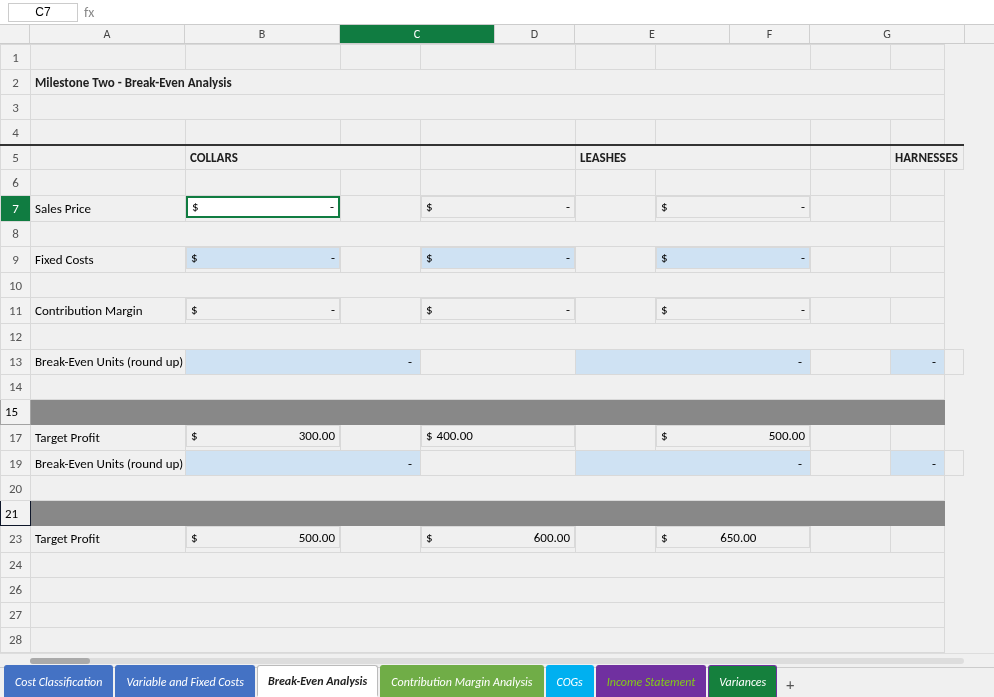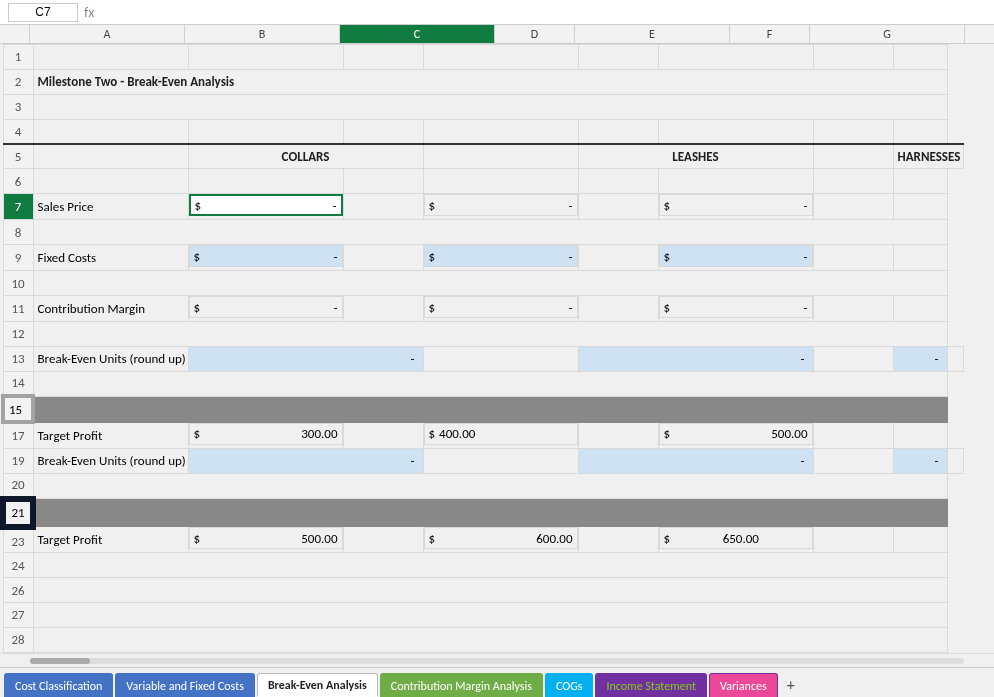--- a/index.html
+++ b/index.html
@@ -64,21 +64,21 @@
 
     
     .title-cell {
       font-size: 16px;
       font-weight: bold;
       color: #1f1f1f;
     }
 
     
     .header-label {
-      text-align: center;
+      text-align: left;
       font-weight: bold;
       font-size: 13px;
       color: #1f1f1f;
       margin-top: 36px;
     }
 
     
     .input-cell {
       background: #cfe2f3;
     }
@@ -92,32 +92,33 @@
       height: 30px;
       background: #f0f0f0;
       border-top: 1px solid #ccc;
       display: flex;
       align-items: flex-end;
       padding: 0 4px;
       gap: 2px;
       flex-shrink: 0;
     }
     .sheet-tab {
-      height: 24px;
+      height: 32px;
       padding: 0 10px;
       font-size: 12px;
       display: flex;
       align-items: center;
       cursor: pointer;
       border-radius: 3px 3px 0 0;
       border: 1px solid #bbb;
       border-bottom: none;
       color: #1f1f1f;
       white-space: nowrap;
       flex-shrink: 0;
+      font-style: italic;
     }
     .sheet-tab.tab-blue {
       background: #4472c4;
       color: white;
       border-color: #4472c4;
     }
     .sheet-tab.tab-green {
       background: #70ad47;
       color: white;
       border-color: #70ad47;
@@ -131,21 +132,21 @@
       background: #00b0f0;
       color: white;
       border-color: #00b0f0;
     }
     .sheet-tab.tab-income {
       background: #7030a0;
       color: #84cc16;
       border-color: #7030a0;
     }
     .sheet-tab.tab-variances {
-      background: #ec4899;
+      background: #15803d;
       color: white;
       border-color: #7030a0;
     }
     .add-sheet-btn {
       width: 22px;
       height: 22px;
       display: flex;
       align-items: center;
       justify-content: center;
       font-size: 16px;
@@ -402,21 +403,21 @@
         </td>
         <td></td>
       </tr>
 
       <tr>
         <td class="row-num-cell">14</td>
         <td colspan="8"></td>
       </tr>
 
       <tr>
-        <td style="background:#f2f2f2; border:4px solid #a3a3a3;">15</td>
+        <td style="background:#f2f2f2; border:1px solid #a3a3a3;">15</td>
         <td colspan="8" style="background:#888; border:1px solid #888; height:8px;"></td>
       </tr>
 
 
       <tr>
         <td class="row-num-cell">17</td>
         <td>Target Profit</td>
         <td style="display:flex; align-items:center; gap:4px;">
           <span>$</span>
           <span style="flex:1; text-align:right;">300.00</span>
@@ -452,21 +453,21 @@
         </td>
         <td></td>
       </tr>
 
       <tr>
         <td class="row-num-cell">20</td>
         <td colspan="8"></td>
       </tr>
 
       <tr>
-        <td style="background:#f2f2f2; border:6px solid #0f172a;text-align:center;">21</td>
+        <td style="background:#f2f2f2; border:1px solid #0f172a;">21</td>
         <td colspan="8" style="background:#888; border:1px solid #888; height:8px;"></td>
       </tr>
 
 
       <tr>
         <td class="row-num-cell">23</td>
         <td>Target Profit</td>
         <td style="display:flex; align-items:center; gap:4px;">
           <span>$</span>
           <span style="flex:1; text-align:right;">500.00</span>

